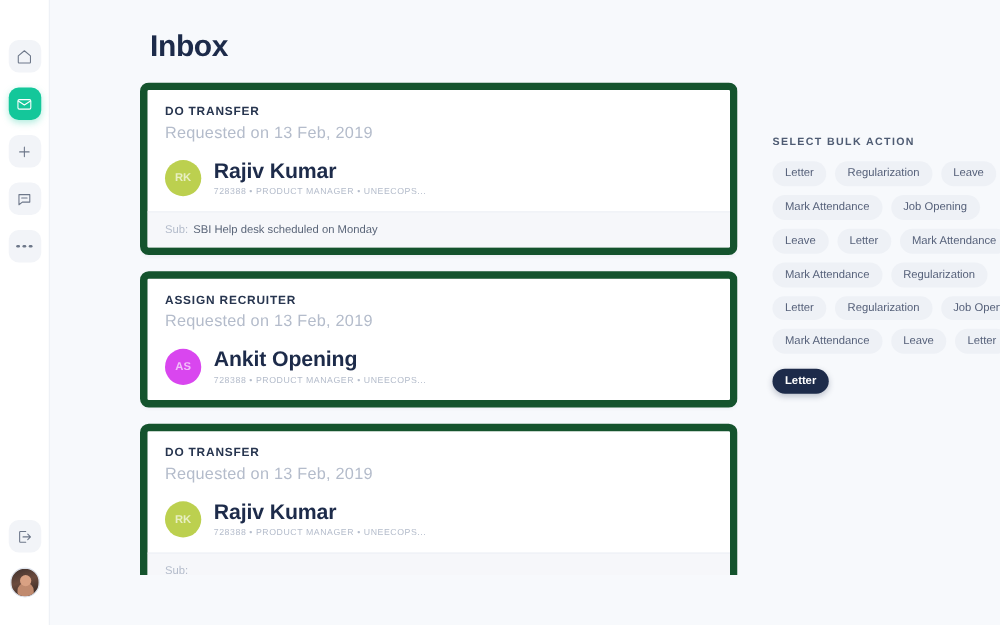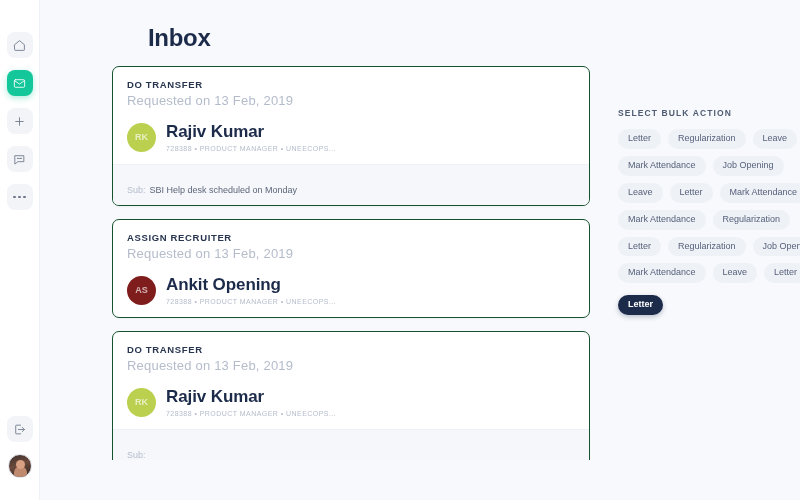--- a/index.html
+++ b/index.html
@@ -54,21 +54,21 @@
   .main {
     flex: 1 1 auto; height: 500px;
     padding: 24px 0 0 0;
     position: relative;
     background: #f7f9fc;
     overflow: hidden;
   }
   .page-title {
     font-size: 24px; font-weight: 700; color: #1d2b4a;
     letter-spacing: -0.3px;
-    margin-left: 108px;
+    margin-left: 80px;
   }
 
   .tabrow {
     margin: 20px 0 0 72px;
     width: 478px;
     display: flex; align-items: center; justify-content: space-between;
     border-bottom: 1px solid #e7ebf2;
     padding-bottom: 0;
   }
   .tabs { display:flex; }
@@ -91,21 +91,21 @@
     margin-left: 72px;
     width: 478px;
     margin-top: 14px;
     display: flex; flex-direction: column; gap: 13px;
     height: 394px;
     overflow: hidden;
   }
   .card {
     background: #ffffff;
     border-radius: 7px;
-    border: 1px solid #14532d;
+    border: 6px solid #14532d;
     box-shadow: 0 1px 3px rgba(30,48,80,.045);
     overflow: hidden;
     flex: 0 0 auto;
     cursor: pointer;
   }
   .card-body { padding: 12px 14px 12px 14px; }
   .card-type {
     font-size: 9.5px; font-weight: 700; color: #27354f;
     letter-spacing: .65px; text-transform: uppercase;
   }
@@ -115,21 +115,21 @@
     width: 29px; height: 29px; border-radius: 50%;
     display: flex; align-items: center; justify-content: center;
     font-size: 9px; font-weight: 700; color: rgba(255,255,255,.65);
     flex: 0 0 29px;
   }
   .person-name { font-size: 17px; font-weight: 700; color: #1d2b4a; letter-spacing:-.1px;}
   .person-meta { font-size: 7px; color: #b4bccb; letter-spacing: .45px; margin-top: 3px; text-transform: uppercase; }
   .card-sub {
     background: #f6f7fa;
     border-top: 1px solid #eef1f6;
-    padding: 19px 14px 8px 14px;
+    padding: 7px 14px 8px 14px;
     font-size: 9px; color: #5b6679; line-height: 1.45;
     display: flex; gap: 4px;
   }
   .card-sub .lbl { color: #b4bccb; flex: 0 0 auto; }
   .card-sub .val { white-space: pre-line; }
 
   
   .right {
     position: absolute; top: 108px; left: 578px; width: 212px;
   }
@@ -237,21 +237,21 @@
           <span class="lbl">Sub:</span>
           <span class="val">SBI Help desk scheduled on Monday</span>
         </div>
       </article>
 
       <article class="card">
         <div class="card-body">
           <div class="card-type">ASSIGN RECRUITER</div>
           <div class="card-date">Requested on 13 Feb, 2019</div>
           <div class="person">
-            <div class="avatar" style="background:#7f1d1d">AS</div>
+            <div class="avatar" style="background:#d946ef">AS</div>
             <div>
               <div class="person-name">Ankit Opening</div>
               <div class="person-meta">728388  •  PRODUCT MANAGER  •  UNEECOPS...</div>
             </div>
           </div>
         </div>
       </article>
 
       <article class="card">
         <div class="card-body">

